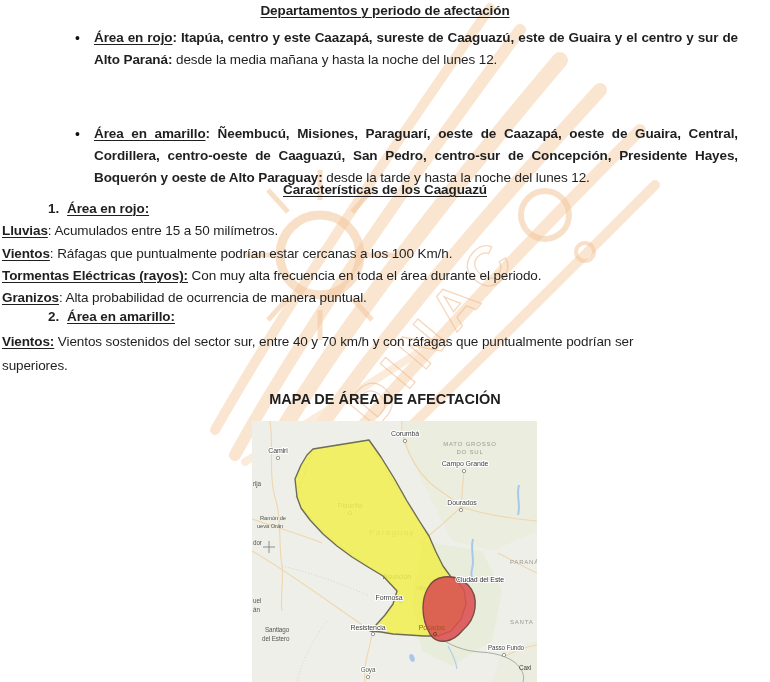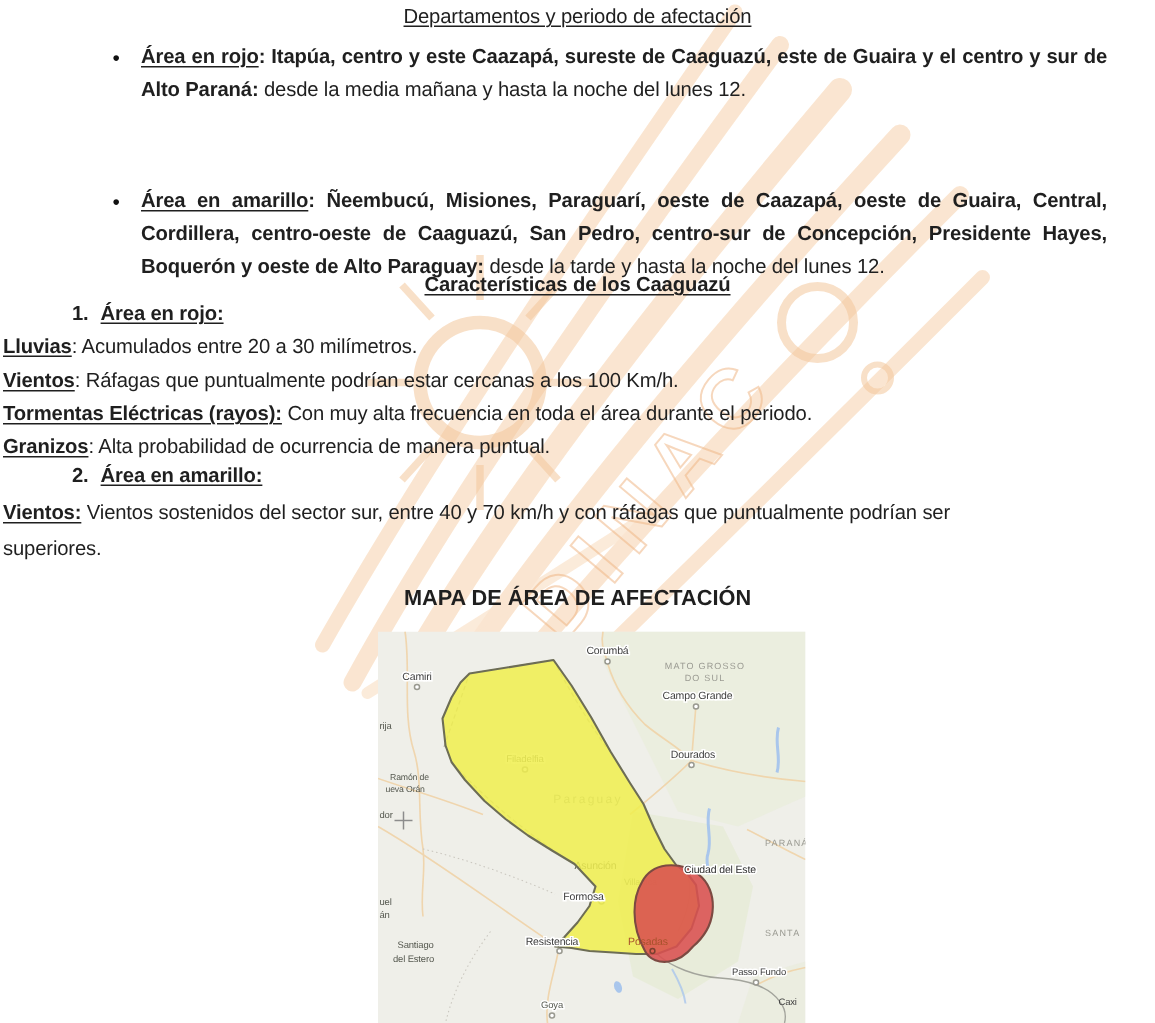--- a/index.html
+++ b/index.html
@@ -5,21 +5,21 @@
   html,body{margin:0;padding:0;}
   body{
     width:770px;height:682px;position:relative;overflow:hidden;background:#ffffff;
     font-family:"Liberation Sans","DejaVu Sans",sans-serif;
     color:#1f1f1f;font-size:13.5px;letter-spacing:-0.1px;
   }
   .abs{position:absolute;}
   .ctr{left:0;right:0;text-align:center;}
   b,.bold{font-weight:700;}
   .ul{text-decoration:underline;text-underline-offset:2px;text-decoration-thickness:1px;}
-  .doc-title{top:3px;font-weight:400;}
+  .doc-title{top:3px;font-weight:700;}
   .bullet-item{left:94px;width:644px;text-align:justify;line-height:22.2px;}
   .bullet-item::before{
     content:"\2022";position:absolute;left:-19px;top:0;font-size:14px;color:#111;
   }
   .b1{top:27px;}
   .b2{top:86px;margin-top:37px;}
   .sec-title{top:182px;font-weight:700;}
   .num-item{left:48px;top:201px;font-weight:700;}
   .num-item .gap{display:inline-block;width:8px;}
   .para{left:2px;width:744px;line-height:20px;}
@@ -77,21 +77,21 @@
   <b class="ul">Área en amarillo</b><b>: Ñeembucú, Misiones, Paraguarí, oeste de Caazapá,  oeste de Guaira, Central, Cordillera,  centro-oeste de Caaguazú, San Pedro, centro-sur de Concepción, Presidente Hayes, Boquerón y  oeste de Alto Paraguay:</b><span> desde la tarde y hasta la noche del lunes 12.</span>
 </div>
 
 <div class="abs ctr sec-title ul">Características de los Caaguazú</div>
 
 <div class="abs num-item">
   <span>1.</span><span class="gap"></span><span class="ul">Área en rojo:</span>
 </div>
 
 <div class="abs para p-lluvias">
-  <b class="ul">Lluvias</b><span>: Acumulados entre 20 a 30 milímetros.</span>
+  <b class="ul">Lluvias</b><span>: Acumulados entre 15 a 50 milímetros.</span>
 </div>
 <div class="abs para p-vientos">
   <b class="ul">Vientos</b><span>: Ráfagas que puntualmente podrían estar cercanas a los 100 Km/h.</span>
 </div>
 <div class="abs para p-tormentas">
   <b class="ul">Tormentas Eléctricas (rayos):</b><span> Con muy alta frecuencia en toda el área durante el periodo.</span>
 </div>
 <div class="abs para p-granizos">
   <b class="ul">Granizos</b><span>: Alta probabilidad de ocurrencia de manera puntual.</span>
 </div>

